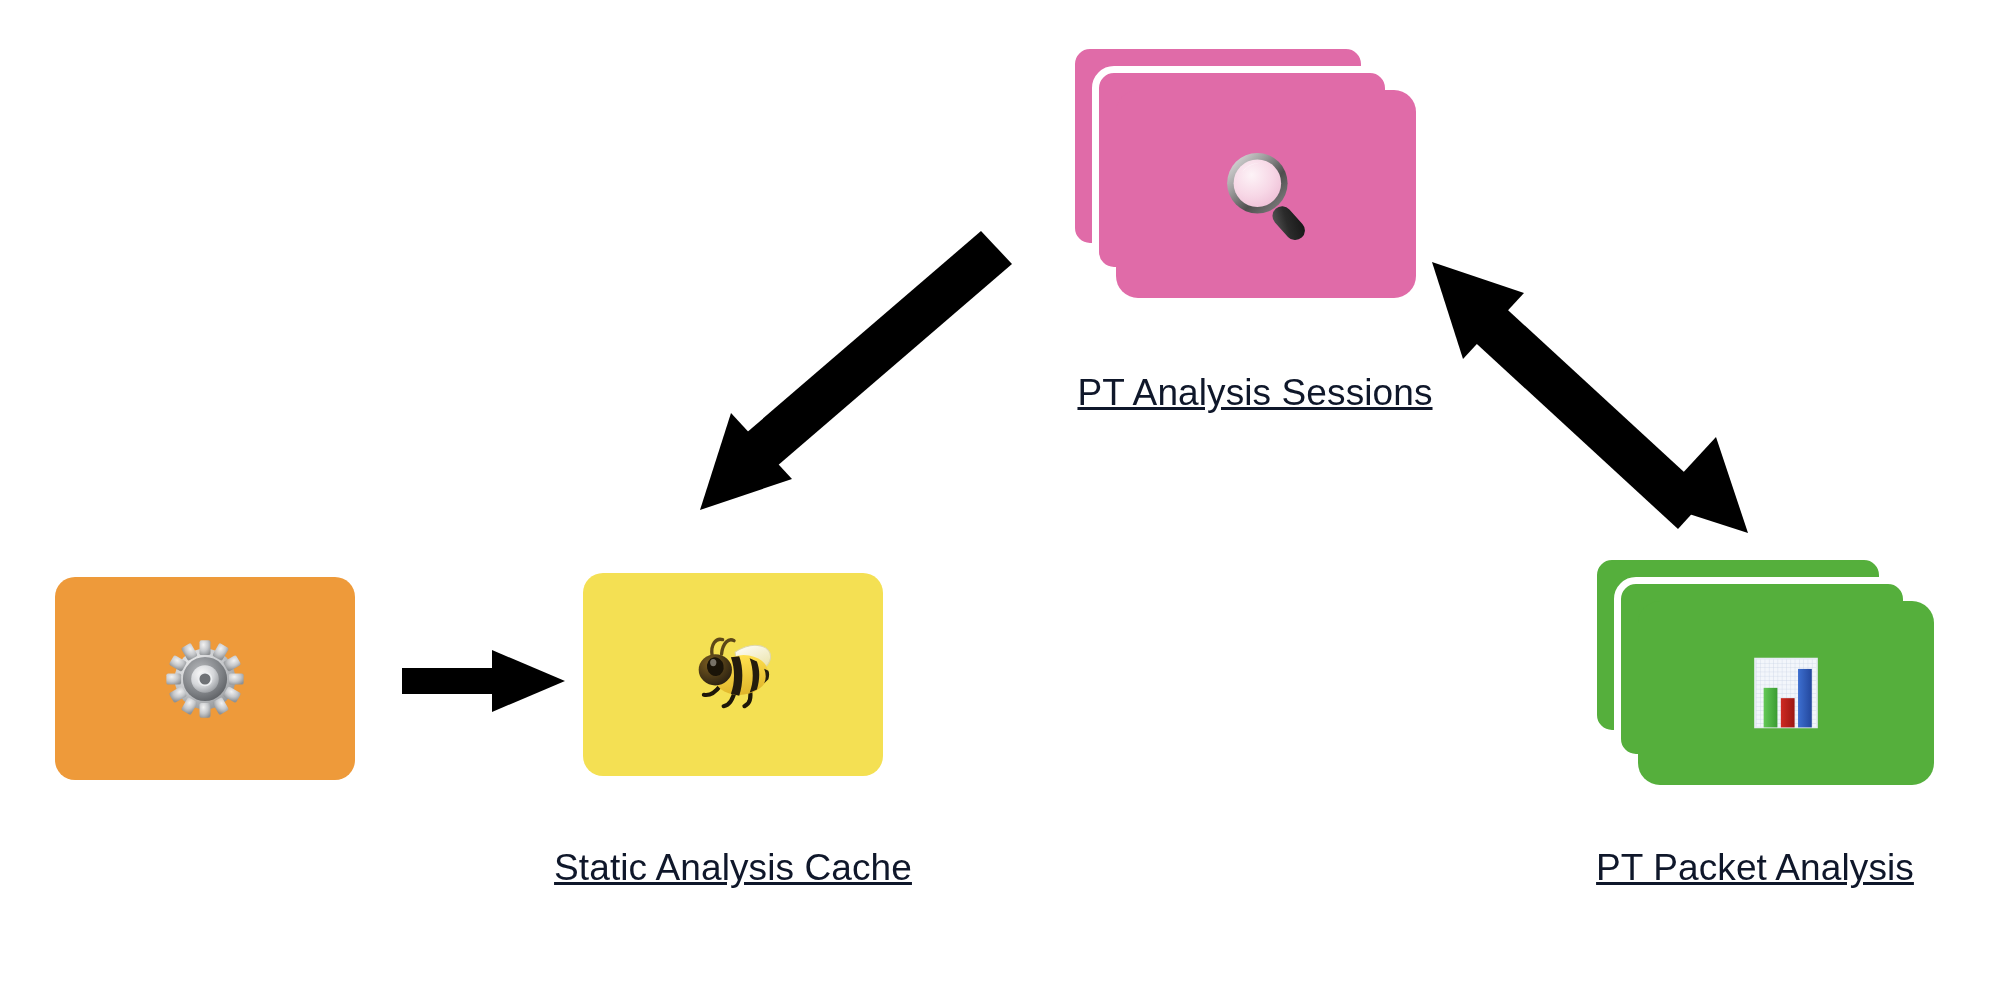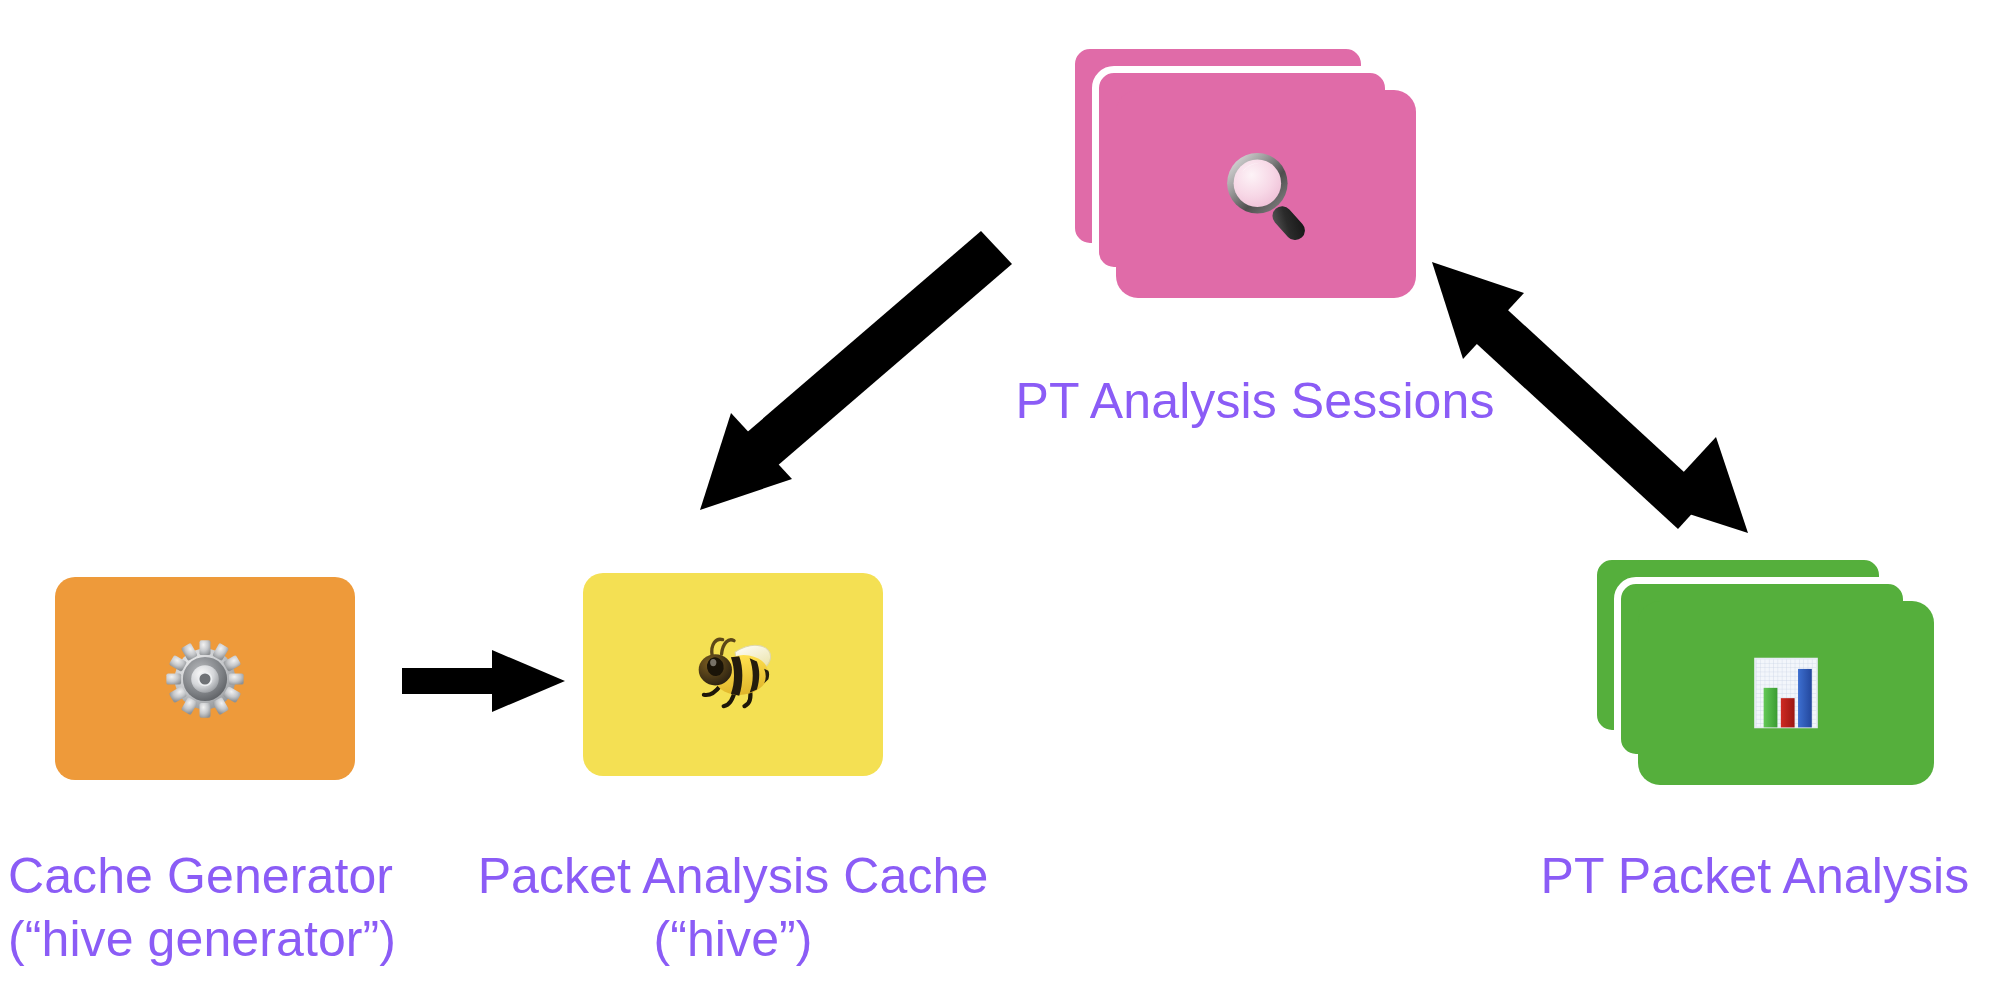--- a/index.html
+++ b/index.html
@@ -53,25 +53,26 @@
 
   
   .icon-svg {
     display: block;
     margin: 0 auto;
   }
 
   
   .label {
     position: absolute;
-    color: #8b5cf6;
-    font-size: 50px;
+    color: #0f172a;
+    font-size: 37px;
     line-height: 1.26;
     letter-spacing: 0.1px;
     white-space: nowrap;
+    text-decoration: underline;
   }
   .label.center {
     text-align: center;
   }
   .label.left {
     text-align: left;
   }
   .label .line {
     display: block;
   }
@@ -185,24 +186,20 @@
             </g>
           </g>
           <circle cx="50" cy="50" r="24" fill="url(#gearInner)"></circle>
           <circle cx="50" cy="50" r="15" fill="url(#gearHub)"></circle>
           <circle cx="50" cy="50" r="7" fill="#6f7276"></circle>
           <circle cx="50" cy="50" r="7" fill="none" stroke="#eceef0" stroke-width="2"></circle>
         </svg>
       </div>
     </div>
   </div>
-  <div class="label left" style="left:8px; top:845px; width:460px;">
-    <span class="line">Cache Generator</span>
-    <span class="line">(“hive generator”)</span>
-  </div>
 
   <div class="node" style="left:583px; top:573px; width:300px; height:203px;">
     <div class="card card-single" style="left:0; top:0; width:300px; height:203px; background:#f4e053;">
       <div class="glyph">
         <svg class="icon-svg" width="104" height="104" viewBox="0 0 100 100" xmlns="http://www.w3.org/2000/svg">
           <defs>
             <linearGradient id="beeWing" x1="0.2" y1="0" x2="0.8" y2="1">
               <stop offset="0%" stop-color="#ffffff" stop-opacity="0.95"></stop>
               <stop offset="100%" stop-color="#e8e2b4" stop-opacity="0.85"></stop>
             </linearGradient>
@@ -231,22 +228,21 @@
           <path d="M 80 44 C 82 49 82 54 80 58 L 84 54 C 85 51 85 48 84 46 Z" fill="#241c0d"></path>
 
           <ellipse cx="33" cy="45" rx="16" ry="15" fill="url(#beeHead)"></ellipse>
           <ellipse cx="33" cy="42" rx="8" ry="9" transform="rotate(-12 33 42)" fill="#1a1408"></ellipse>
           <ellipse cx="31" cy="38" rx="3" ry="3.5" fill="#8e8a80" opacity="0.8"></ellipse>
         </svg>
       </div>
     </div>
   </div>
   <div class="label center" style="left:463px; top:845px; width:540px;">
-    <span class="line">Packet Analysis Cache</span>
-    <span class="line">(“hive”)</span>
+    <span class="line">Static Analysis Cache</span>
   </div>
 
   <div class="node" style="left:1590px; top:553px; width:368px; height:252px;">
     <div class="sheet" style="left:0px;  top:0px;  width:296px; height:184px; background:#55af3c;"></div>
     <div class="sheet" style="left:24px; top:24px; width:296px; height:184px; background:#55af3c;"></div>
     <div class="card" style="left:48px; top:48px; width:296px; height:184px; background:#55af3c;">
       <div class="glyph">
         <svg class="icon-svg" width="86" height="86" viewBox="0 0 100 100" xmlns="http://www.w3.org/2000/svg">
           <defs>
             <pattern id="grid" width="5" height="5" patternUnits="userSpaceOnUse">

